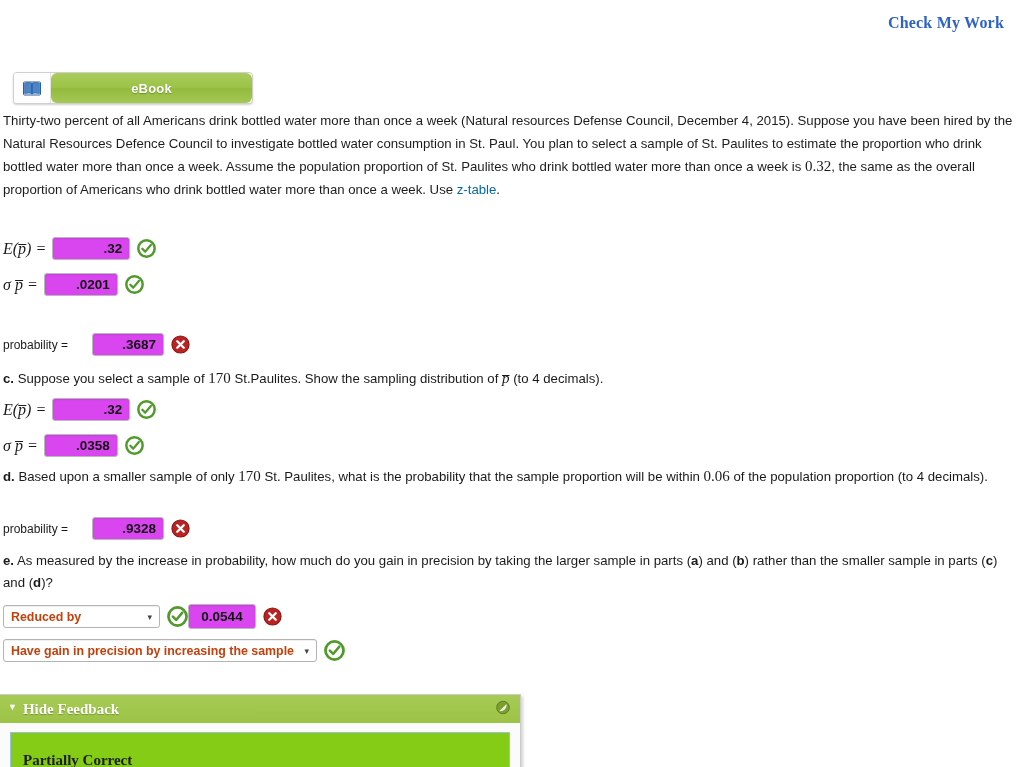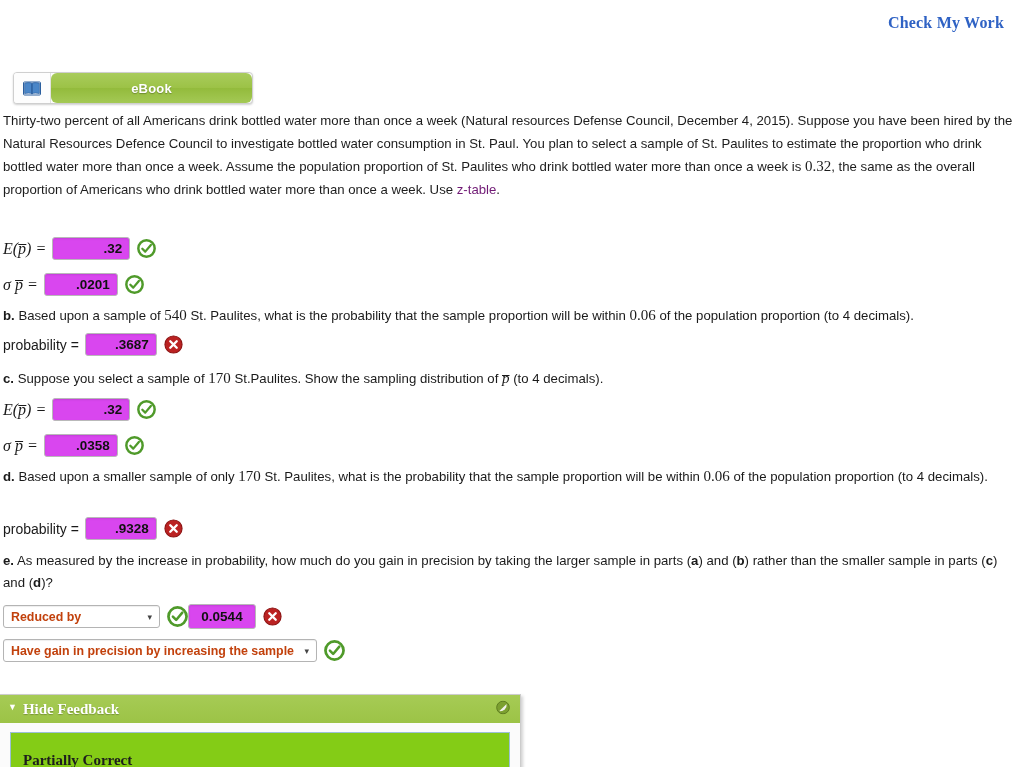--- a/index.html
+++ b/index.html
@@ -56,39 +56,39 @@
 
   
   .intro{
     position:absolute; left:3px; top:110px; width:1018px;
     line-height:22.5px;
     font-size:13.2px;
     color:#1c1c1c;
     text-align:left;
   }
   .num{font-family:"Liberation Serif", serif;font-size:15px;}
-  .zlink{color:#701a75;text-decoration:none;cursor:pointer;}
+  .zlink{color:#0369a1;text-decoration:none;cursor:pointer;}
 
   .qline{
     position:absolute; left:3px; width:1018px;
     line-height:22px; font-size:13.2px;
   }
   .qline b{font-weight:bold;}
 
   
   .ansrow{position:absolute;left:3px;display:flex;align-items:center;}
   .lbl{
     font-family:"Liberation Serif", serif;
     font-size:16px; font-style:italic;
     margin-right:6px; white-space:nowrap;
   }
   .plainlbl{
     font-family:"Liberation Sans", sans-serif;
-    font-size:14px; font-style:normal;
-    margin-right:6px;
+    font-size:12px; font-style:normal;
+    margin-right:24px;
   }
   .tbox{
     border:1px solid #b9b9b9;
     border-radius:3px;
     background:#d946ef;
     box-shadow:inset 0 1px 2px rgba(0,0,0,.10);
     height:21px;
     display:flex;align-items:center;justify-content:flex-end;
     padding:0 7px;
     font-weight:bold;
@@ -204,23 +204,20 @@
   <div class="ansrow" style="top:273px;">
     <span class="lbl">σ p̅ =</span>
     <div class="tbox w72">.0201</div>
     <svg class="ico" viewBox="0 0 20 20">
       <circle cx="10" cy="10" r="8.6" fill="#ffffff"></circle>
       <circle cx="10" cy="10" r="8.6" fill="none" stroke="#4f9a2a" stroke-width="2.6"></circle>
       <path d="M5.6 10.2 L8.7 13.3 L14.6 6.3" fill="none" stroke="#4f9a2a" stroke-width="2.4" stroke-linecap="round" stroke-linejoin="round"></path>
     </svg>
   </div>
 
-  <div class="qline" style="top:304px;">
-    <b>b.</b><span> Based upon a sample of </span><span class="num">540</span><span> St. Paulites, what is the probability that the sample proportion will be within </span><span class="num">0.06</span><span> of the population proportion (to 4 decimals).</span>
-  </div>
 
   <div class="ansrow" style="top:333px;">
     <span class="plainlbl">probability =</span>
     <div class="tbox w70">.3687</div>
     <svg class="ico" viewBox="0 0 20 20">
       <circle cx="10" cy="10" r="9" fill="#bb2222"></circle>
       <circle cx="10" cy="10" r="9" fill="none" stroke="#8d1414" stroke-width="1.2"></circle>
       <path d="M6.6 6.6 L13.4 13.4 M13.4 6.6 L6.6 13.4" stroke="#ffffff" stroke-width="2.5" stroke-linecap="round"></path>
     </svg>
   </div>

